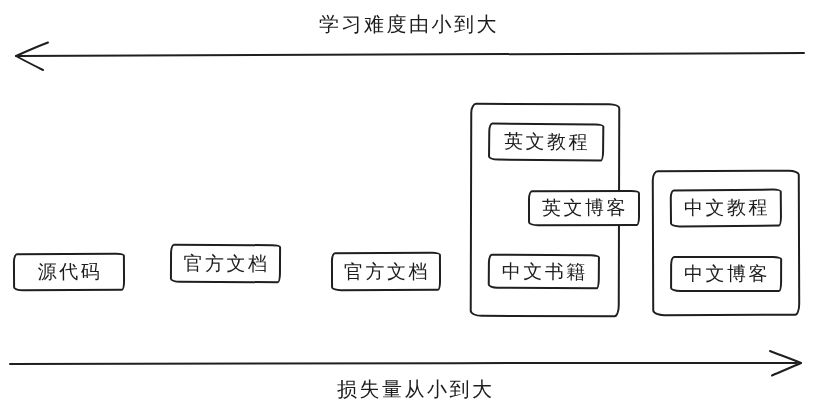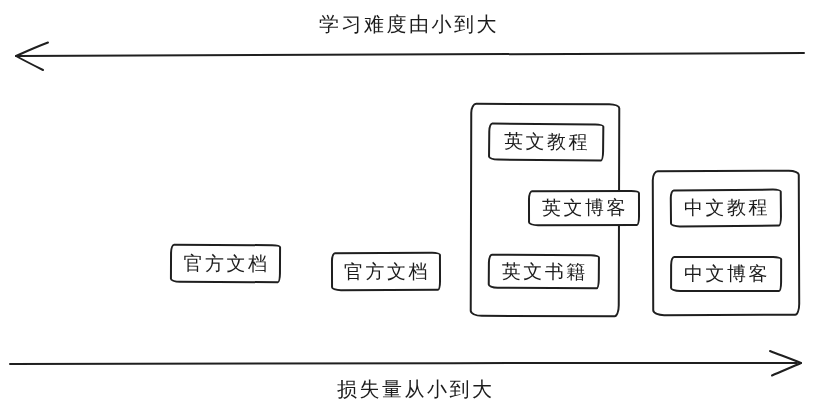--- a/index.html
+++ b/index.html
@@ -80,38 +80,41 @@
     </g>
     <g>
       <path d="M10 364 C 260 362.5, 540 363.5, 797 363"></path>
       <path d="M770 351 C 783 356, 794 360, 801 363"></path>
       <path d="M801 363 C 792 367, 781 371.5, 772 375.5"></path>
     </g>
   </svg>
 
   <div class="axis-label top-label">学习难度由小到大</div>
 
+  <div class="box b-src">
+    <span>源代码</span>
+  </div>
 
   <div class="box b-doc">
     <span>官方文档</span>
   </div>
 
   <div class="box b-enbk">
     <span>官方文档</span>
   </div>
 
   <div class="group g1">
     <div class="box b-entut">
       <span>英文教程</span>
     </div>
     <div class="box b-enblg">
       <span>英文博客</span>
     </div>
     <div class="box b-cnbk">
-      <span>英文书籍</span>
+      <span>中文书籍</span>
     </div>
   </div>
 
   <div class="group g2">
     <div class="box b-cntut">
       <span>中文教程</span>
     </div>
     <div class="box b-cnblg">
       <span>中文博客</span>
     </div>

